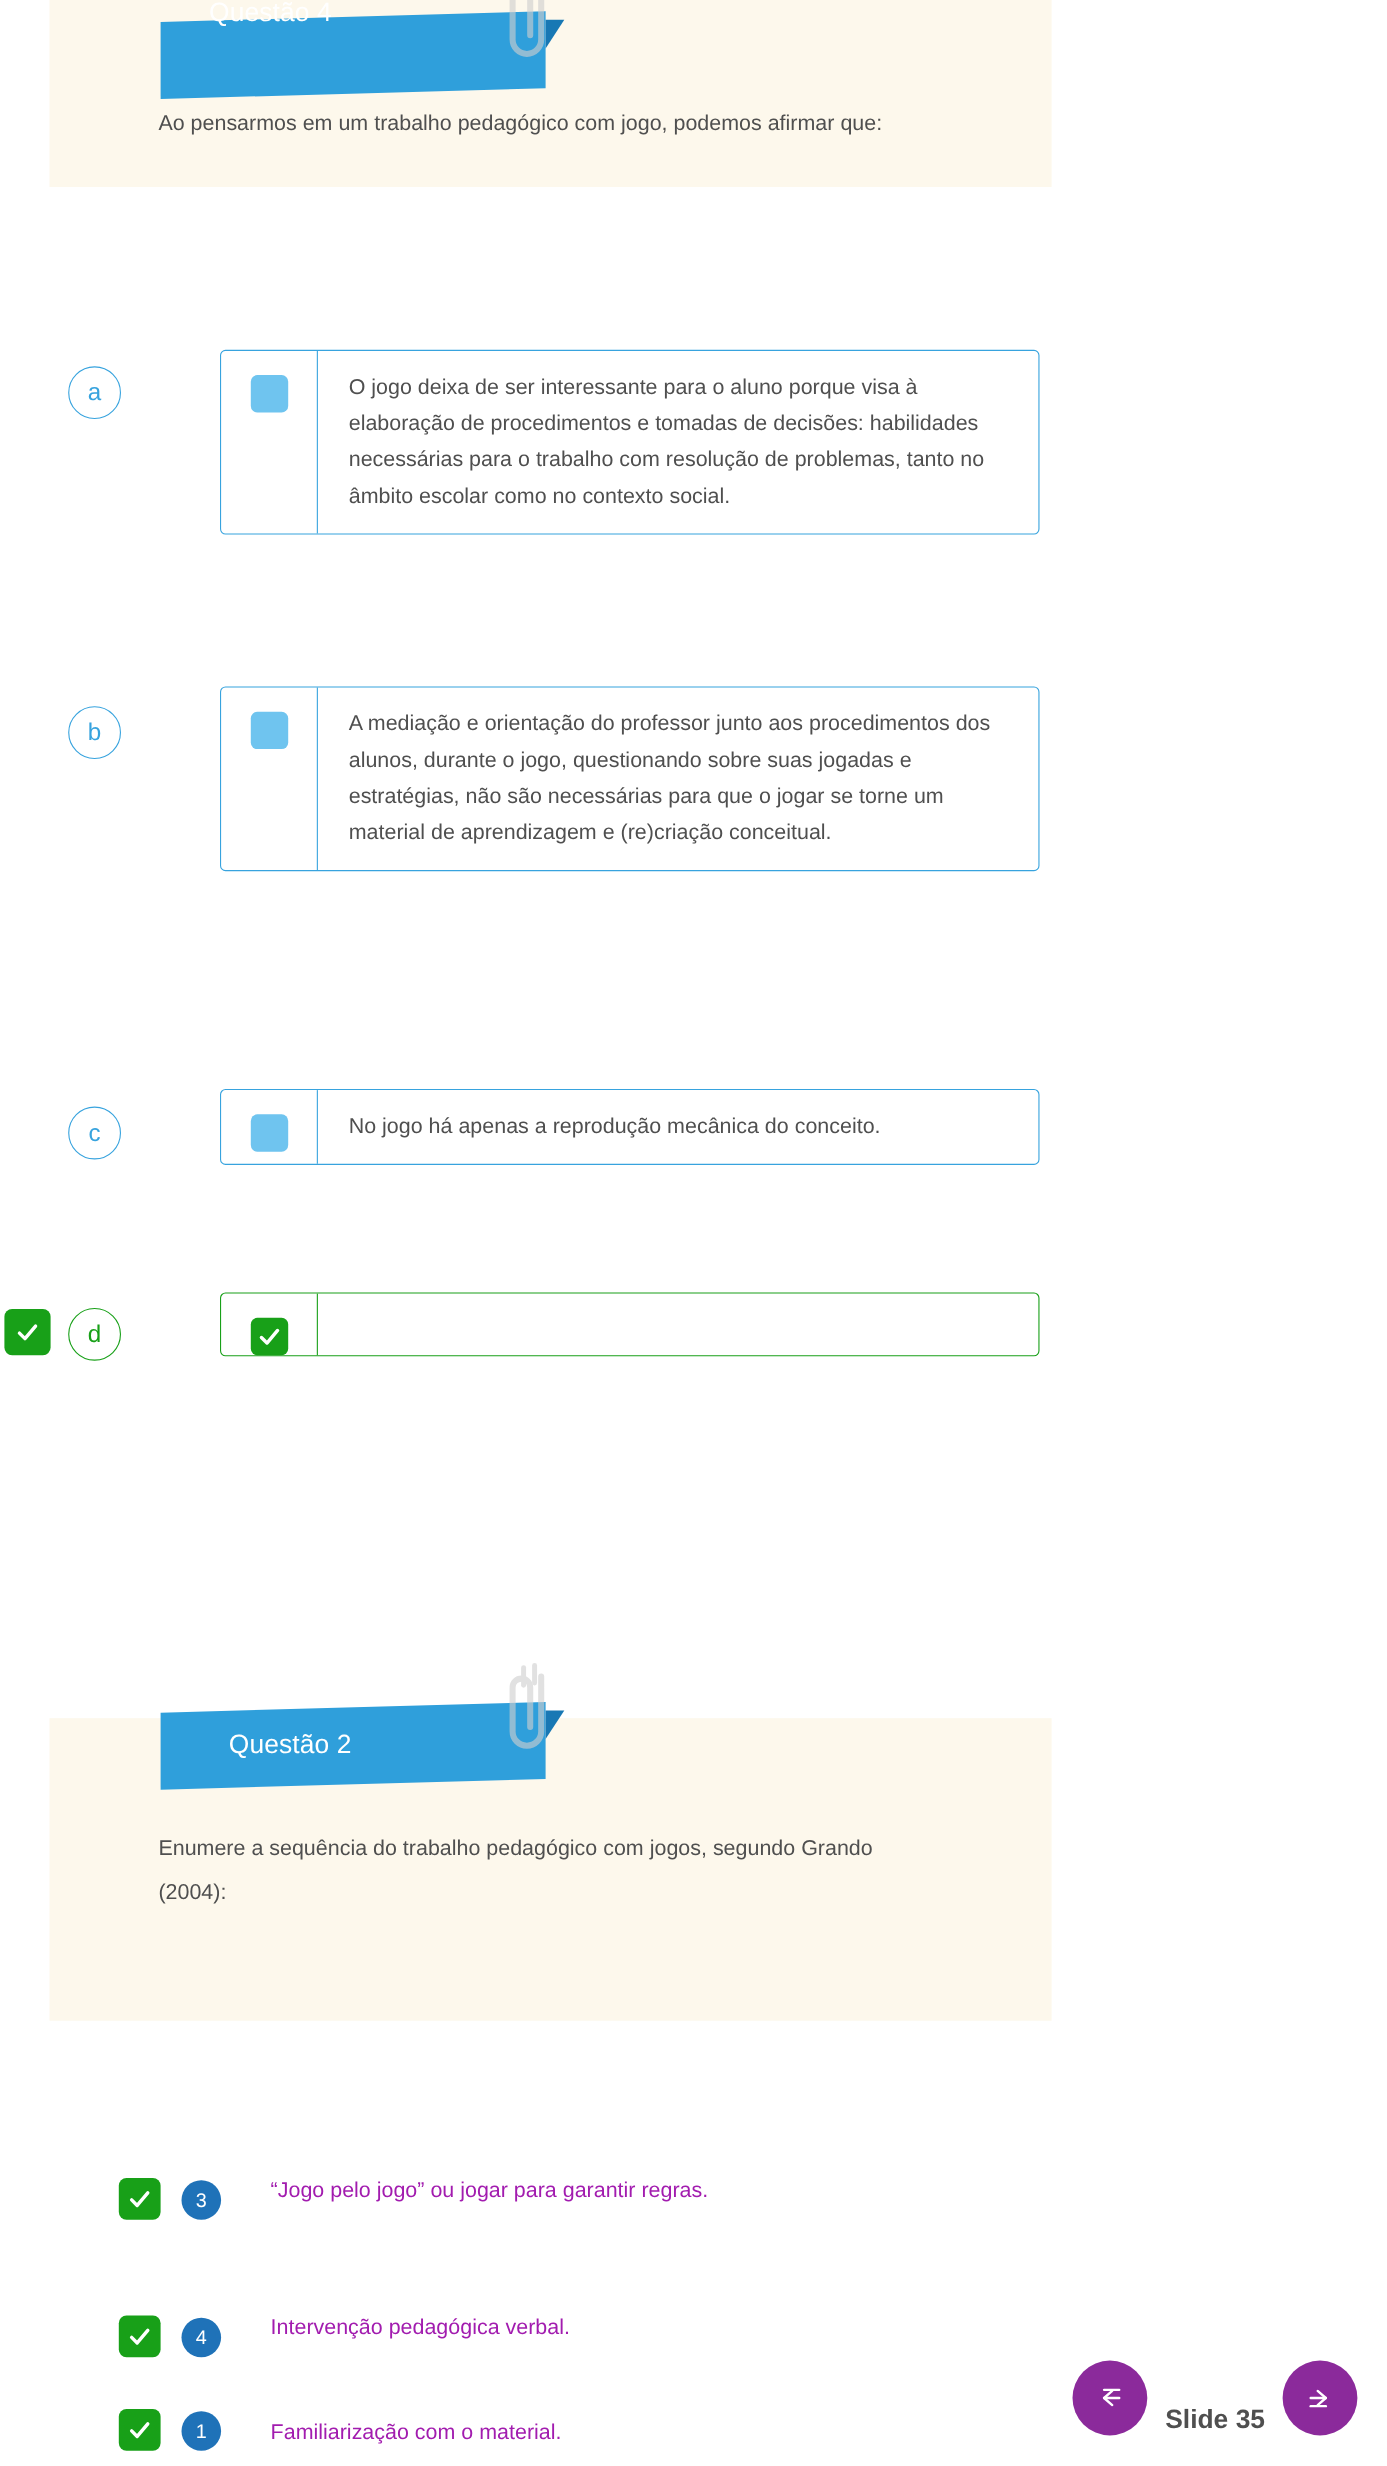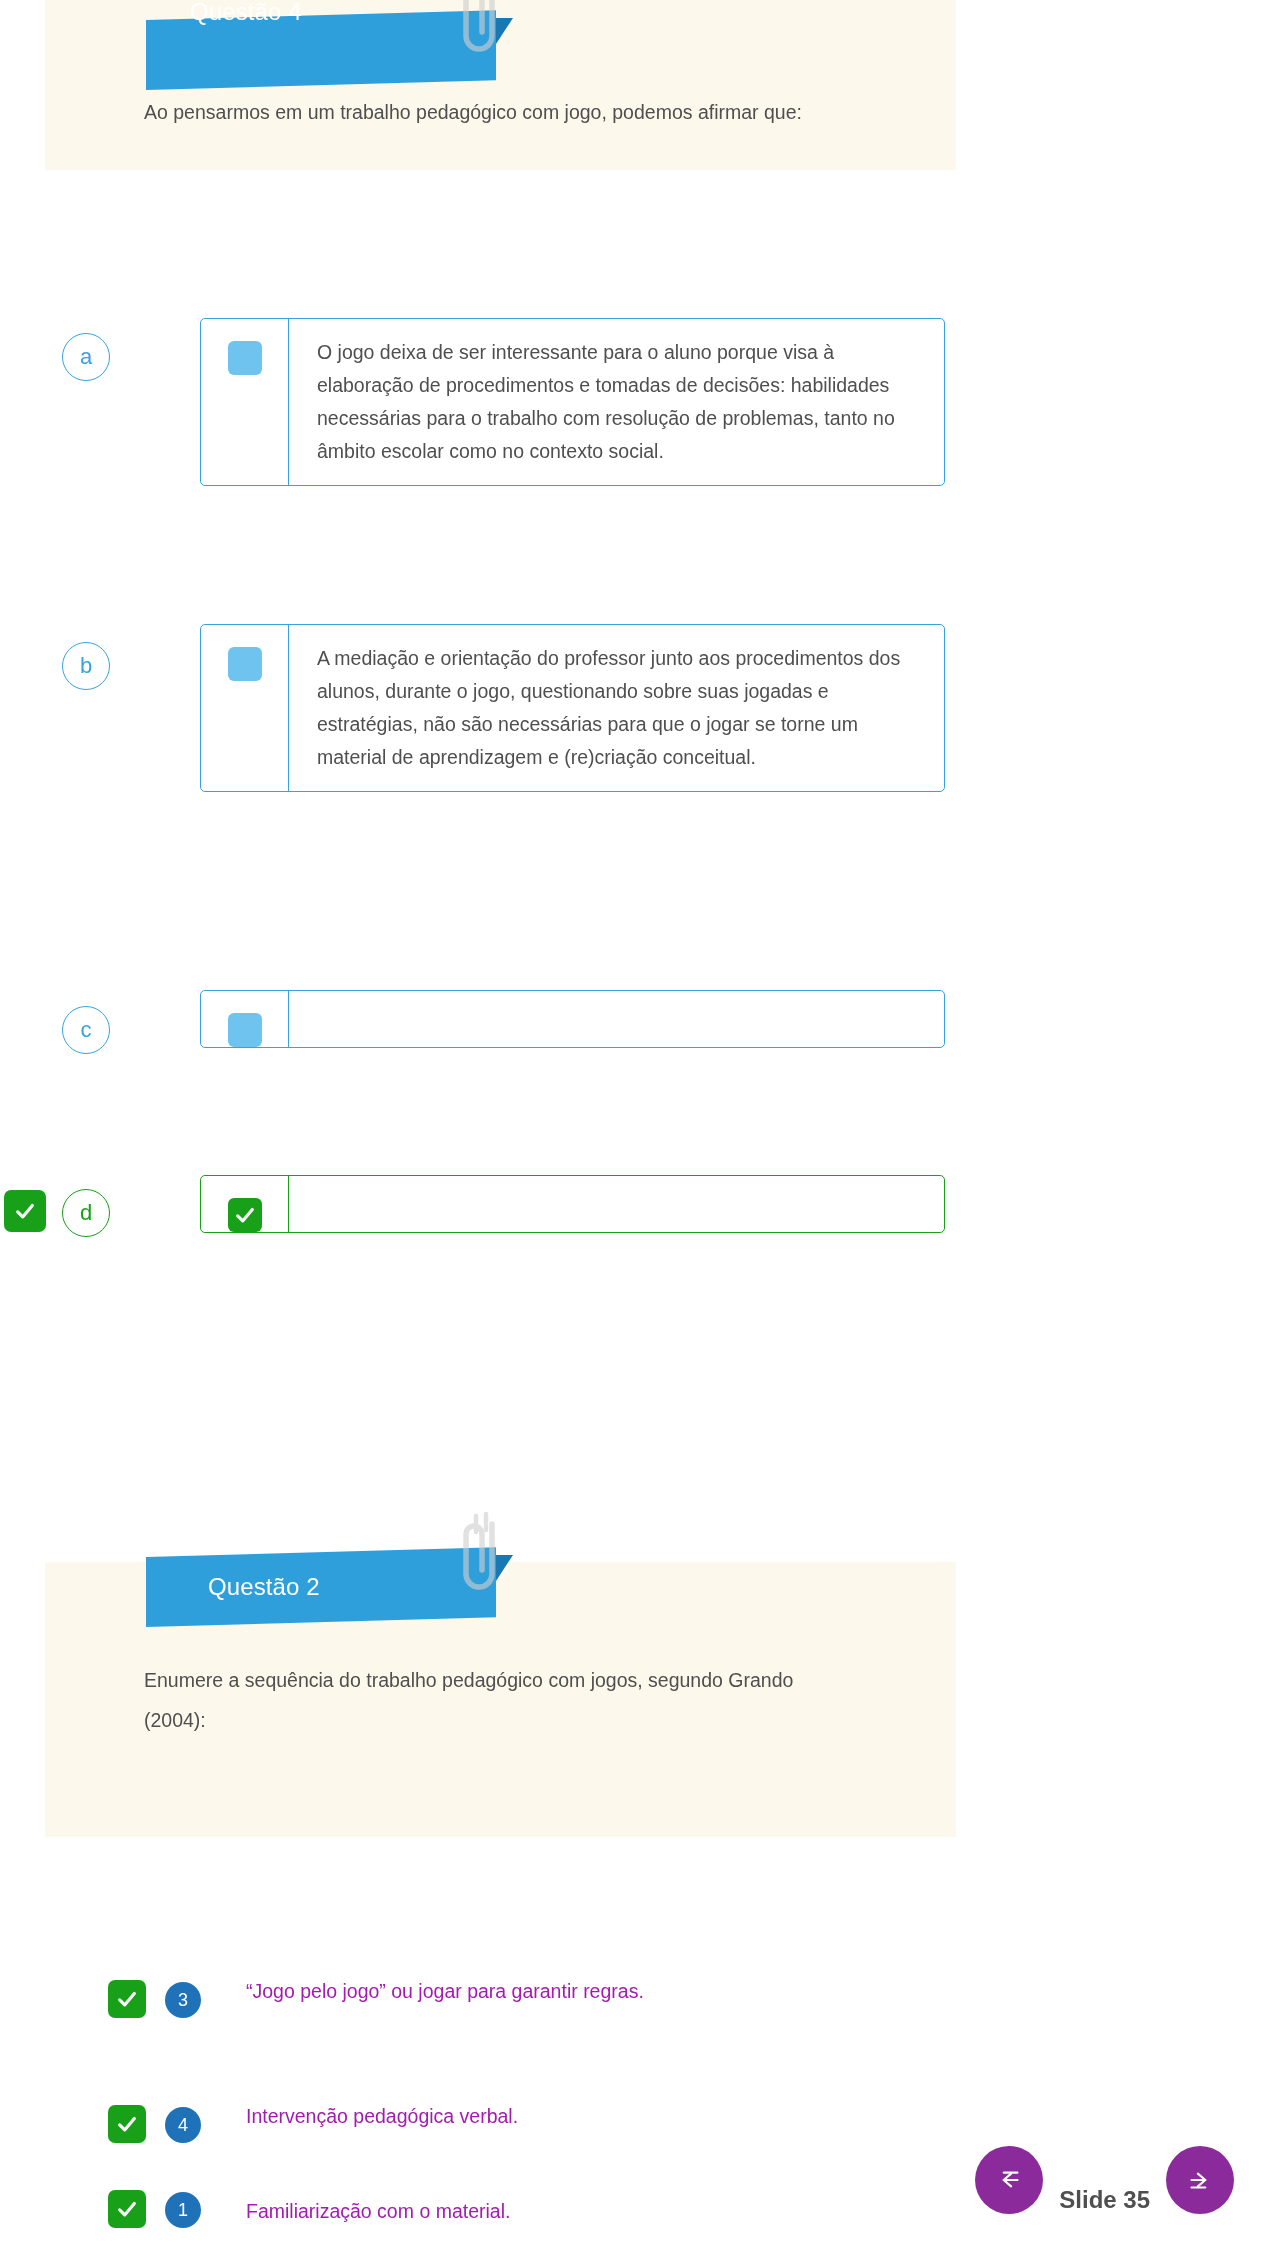--- a/index.html
+++ b/index.html
@@ -255,20 +255,21 @@
 </div>
 
 <div class="opt-row" style="top:990px;">
   <div class="opt-letter" style="top:16px;">
     <span>c</span>
   </div>
   <div class="opt-card" style="top:0;">
     <div class="opt-gutter">
       <span class="opt-box"></span>
     </div>
+    <div class="opt-text">No jogo há apenas a reprodução mecânica do conceito.</div>
   </div>
 </div>
 
 <div class="opt-row" style="top:1175px;">
   <div class="side-check" style="top:15px;">
     <svg class="tick" viewBox="0 0 24 24">
       <path d="M4 13 L9.5 18.5 L20 6" fill="none" stroke="#ffffff" stroke-width="3.4" stroke-linecap="round" stroke-linejoin="round"></path>
     </svg>
   </div>
   <div class="opt-letter correct" style="top:14px;">

